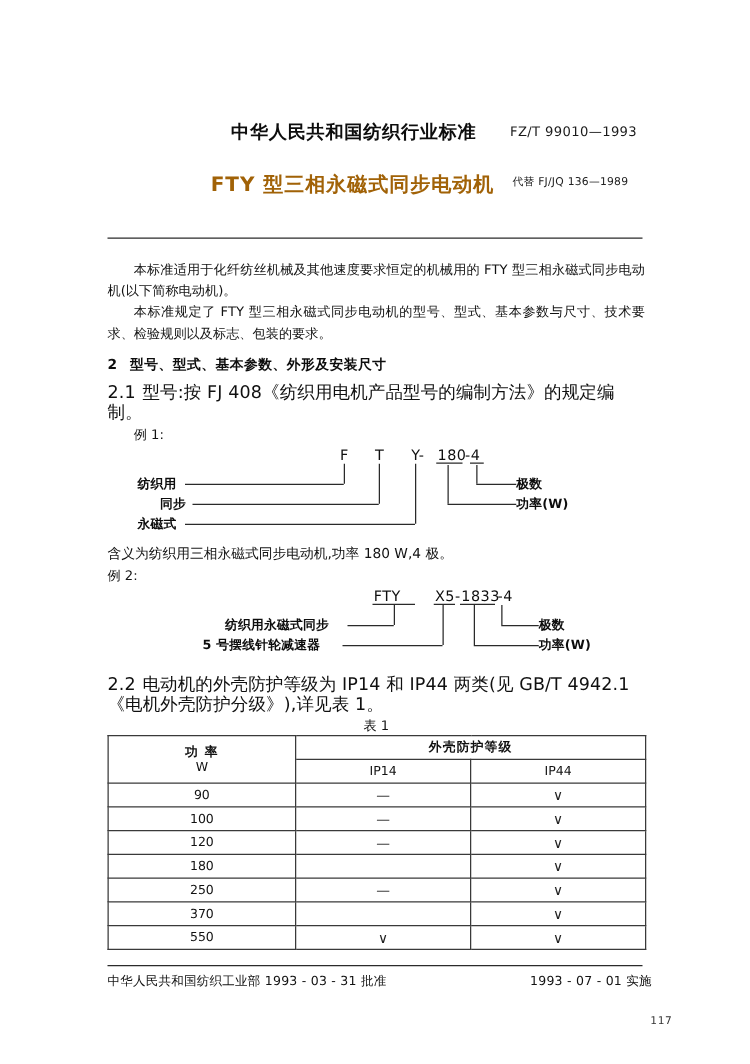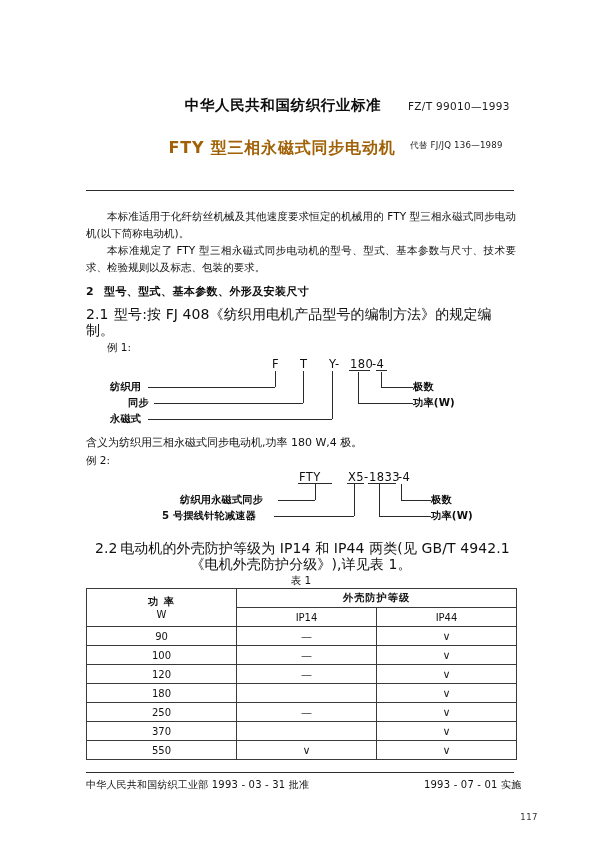--- a/index.html
+++ b/index.html
@@ -317,21 +317,21 @@
       <div class="hline" style="left:188px; top:48px; width:80px;"></div>
 
       <div class="lbl" style="left:345px; top:25px;">极数</div>
       <div class="hline" style="left:315px; top:32px; width:30px; border-top-width:1.6px;"></div>
 
       <div class="lbl" style="left:345px; top:41px;">功率(W)</div>
       <div class="hline" style="left:293px; top:48px; width:52px; border-top-width:1.6px;"></div>
     </div>
 
 
-    <div class="clause" style="margin-top:4px;text-align:center;">
+    <div class="clause" style="margin-top:4px;">
       <span class="cn">2.2</span><span>电动机的外壳防护等级为 IP14 和 IP44 两类(见 GB/T 4942.1《电机外壳防护分级》),详见表 1。</span>
     </div>
 
     <div style="position:relative; height:14px; margin-top:2px;">
       <div class="table-caption">表 1</div>
     </div>
 
     <table class="data">
       <colgroup>
         <col style="width:150px;">

